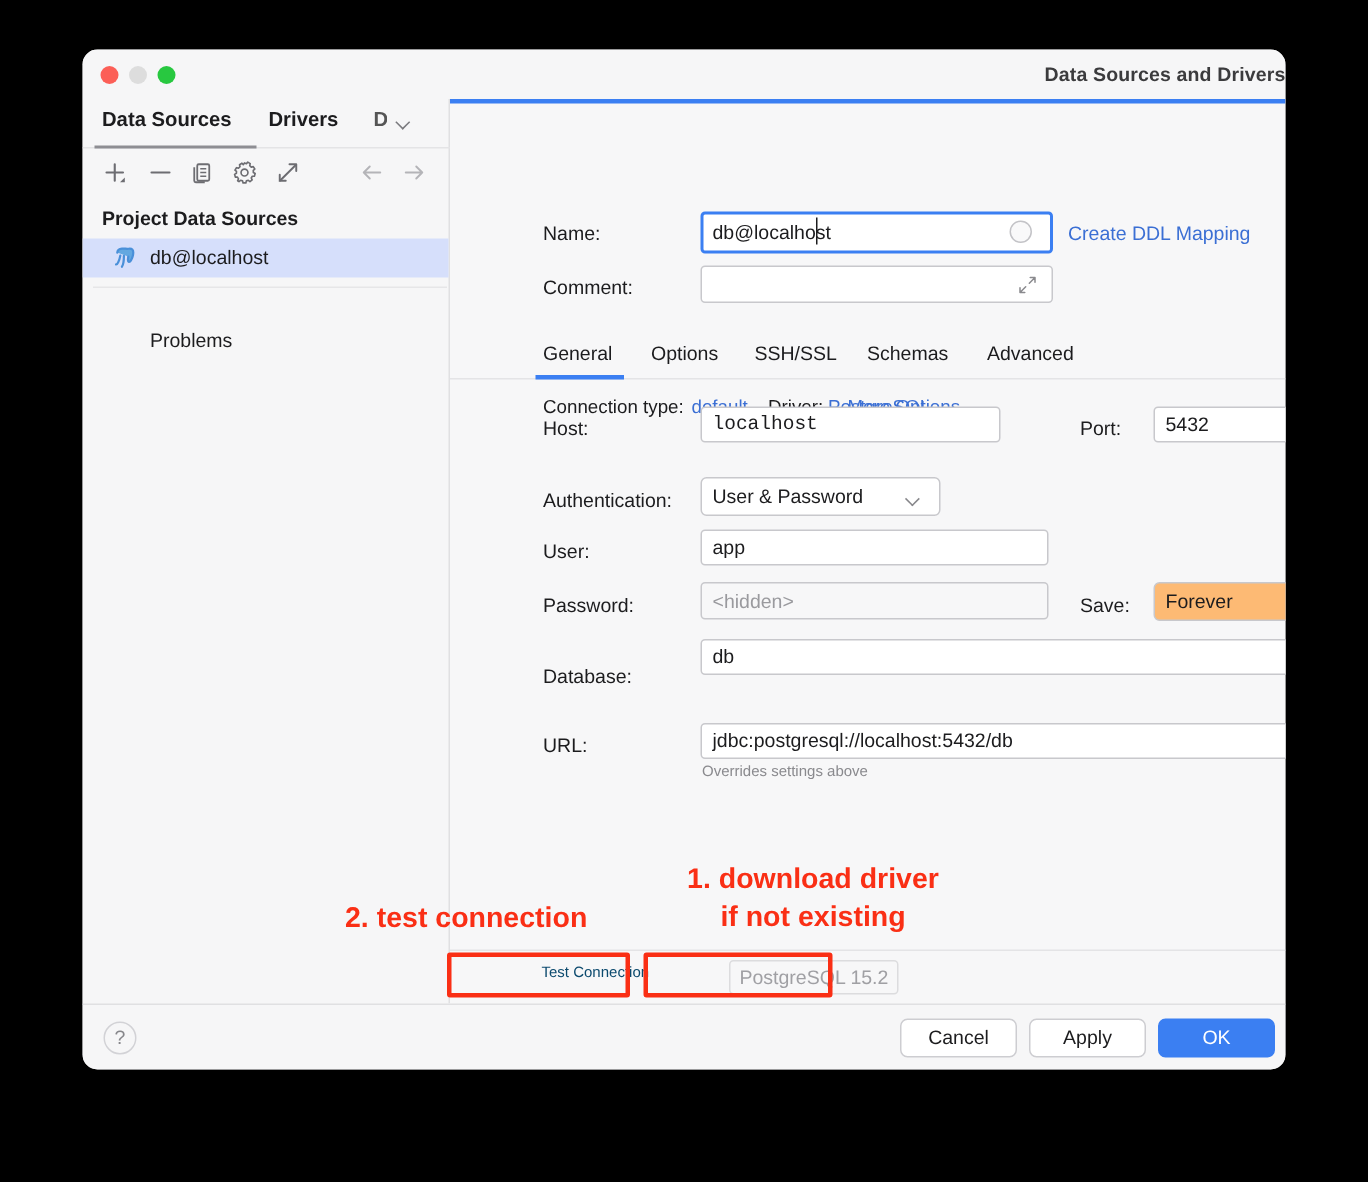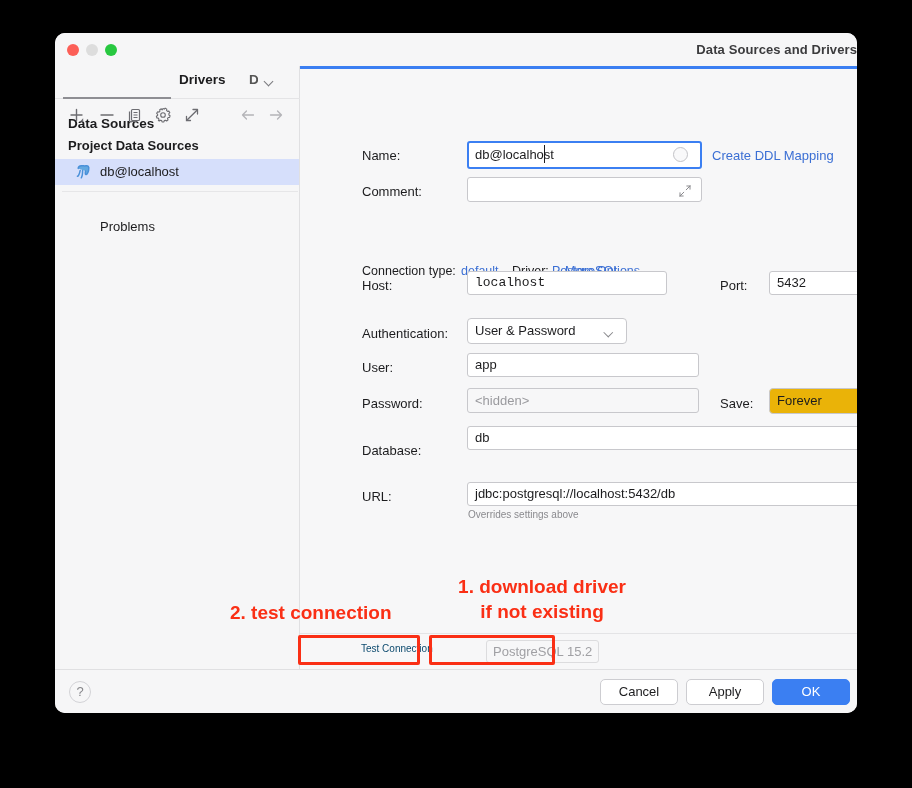--- a/index.html
+++ b/index.html
@@ -52,21 +52,21 @@
   #sb-tabs {
     position: absolute; left: 0; top: 0;
     width: 245px; height: 33px;
     border-bottom: 1px solid #e4e4e6;
   }
   .sb-tab {
     position: absolute; top: 6px;
     font-size: 13.5px; color: #3c3c3e;
     white-space: nowrap;
   }
-  #sb-tab-0 { left: 13px; font-weight: bold; color: #1c1c1e; margin-top: 44px; }
+  #sb-tab-0 { left: 13px; font-weight: bold; color: #1c1c1e; }
   #sb-tab-1 { left: 124px; font-weight: bold; color: #1c1c1e; }
   #sb-tab-2 { left: 194px; font-weight: bold; color: #555; overflow: hidden; width: 9px; }
   #sb-tab-underline {
     position: absolute; left: 8px; top: 31px;
     width: 108px; height: 2px; background: #8e8e93;
   }
   #sb-tab-chev {
     position: absolute; left: 210px; top: 12px;
     width: 9px; height: 9px;
   }
@@ -240,21 +240,21 @@
   
   #lbl-pass { left: 62px; top: 330px; }
   #fld-pass {
     left: 167px; top: 322px; width: 232px; height: 25px; line-height: 23px;
     background: #f7f7f8; color: #9a9a9e;
   }
   #lbl-save { left: 420px; top: 330px; }
   #sel-save {
     position: absolute; left: 469px; top: 322px;
     width: 127px; height: 26px;
-    background: #eab308;
+    background: #fdba74;
     border: 1px solid #c8c8cc; border-radius: 4px;
     font-size: 13px; color: #1c1c1e;
     padding: 0 7px; line-height: 24px;
   }
 
   
   #lbl-db { left: 62px; top: 377px; }
   #fld-db { left: 167px; top: 360px; width: 429px; height: 24px; line-height: 22px; }
 
   
@@ -432,20 +432,28 @@
 
     <div class="lbl" id="lbl-comment">Comment:</div>
     <div class="field" id="fld-comment"></div>
     <div id="comment-expand">
       <svg width="12" height="12" viewBox="0 0 12 12">
         <path d="M11 1L7.2 4.8M11 1H7.8M11 1v3.2" stroke="#8a8a8e" stroke-width="1" fill="none" stroke-linecap="round"></path>
         <path d="M1 11l3.8-3.8M1 11h3.2M1 11V7.8" stroke="#8a8a8e" stroke-width="1" fill="none" stroke-linecap="round"></path>
       </svg>
     </div>
 
+    <div id="tabs">
+      <div class="ctab" id="ctab-0">General</div>
+      <div class="ctab" id="ctab-1">Options</div>
+      <div class="ctab" id="ctab-2">SSH/SSL</div>
+      <div class="ctab" id="ctab-3">Schemas</div>
+      <div class="ctab" id="ctab-4">Advanced</div>
+      <div id="ctab-underline"></div>
+    </div>
 
     <div id="conn-row">
       <div id="conn-type-lbl">Connection type:</div>
       <div id="conn-type-val">default</div>
       <div id="driver-lbl">Driver:</div>
       <div id="driver-val">PostgreSQL</div>
       <div id="more-options">More Options</div>
 
     </div>
 

